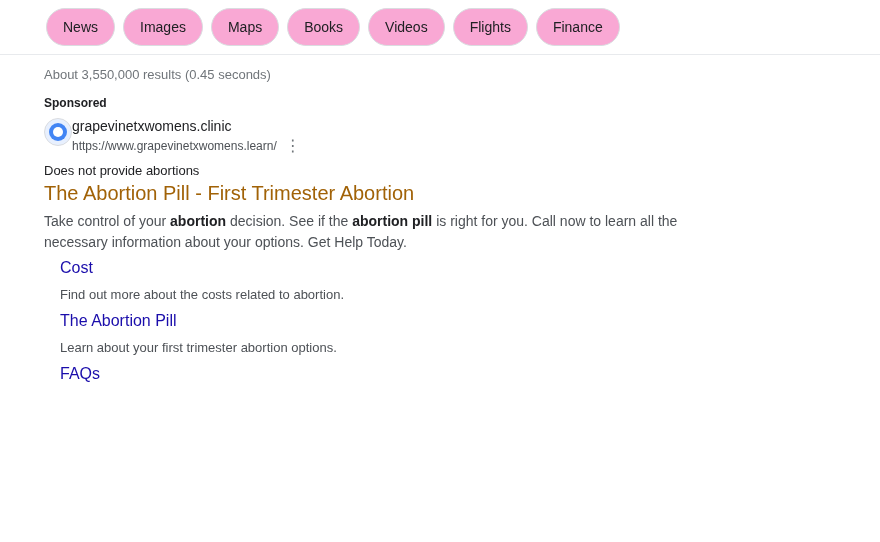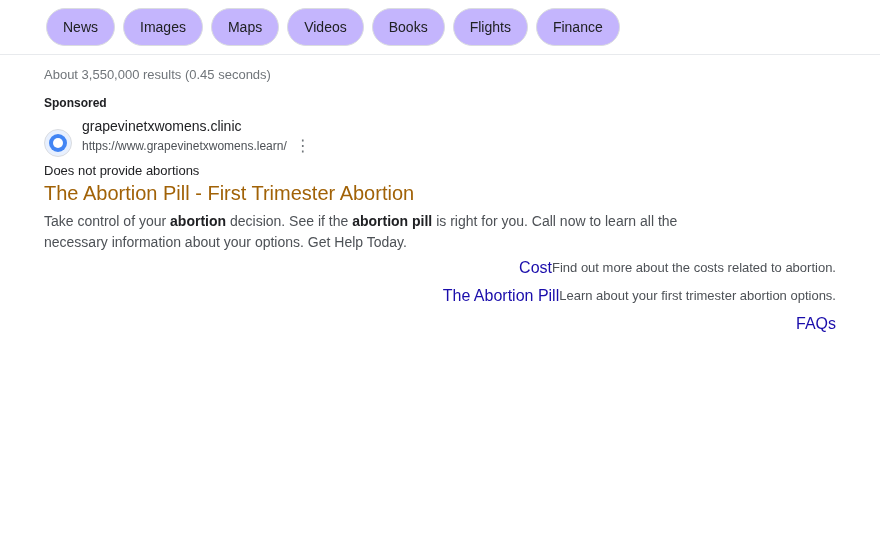--- a/index.html
+++ b/index.html
@@ -21,21 +21,21 @@
     }
     .nav-tab {
       display: flex;
       align-items: center;
       padding: 10px 16px;
       border: 1px solid #dadce0;
       border-radius: 20px;
       cursor: pointer;
       font-size: 14px;
       color: #202124;
-      background: #c4b5fd;
+      background: #f9a8d4;
       white-space: nowrap;
       margin: 8px 2px;
       user-select: none;
     }
 
     
     .results-meta {
       padding: 12px 44px 6px 44px;
       font-size: 13px;
       color: #70757a;
@@ -47,22 +47,21 @@
     }
     .sponsored-label {
       font-size: 12px;
       font-weight: 600;
       color: #202124;
       margin-bottom: 8px;
     }
 
     .ad-domain-row {
       display: flex;
-      align-items: flex-end;
-      gap: 10px;
+      align-items: flex-start;
       margin-bottom: 2px;
     }
     .ad-favicon {
       width: 28px;
       height: 28px;
       border-radius: 50%;
       border: 1px solid #dadce0;
       display: flex;
       align-items: center;
       justify-content: center;
@@ -141,45 +140,44 @@
 
     
     .sitelinks {
       display: flex;
       flex-direction: column;
       gap: 10px;
       padding-left: 16px;
     }
     .sitelink-item {
       display: flex;
-      flex-direction: row;
-      justify-content: flex-end;
+      flex-direction: column;
     }
     .sitelink-title {
       font-size: 16px;
       color: #1a0dab;
       cursor: pointer;
       text-decoration: none;
     }
     .sitelink-desc {
       font-size: 13px;
       color: #4d5156;
-      margin-top: 1px;
+      margin-top: 10px;
     }
   </style>
 </head>
 <body>
 
 <nav>
   <div class="nav-tabs" id="nav-tabs-container">
       <div class="nav-tab">News</div>
       <div class="nav-tab">Images</div>
       <div class="nav-tab">Maps</div>
+      <div class="nav-tab">Books</div>
       <div class="nav-tab">Videos</div>
-      <div class="nav-tab">Books</div>
       <div class="nav-tab">Flights</div>
       <div class="nav-tab">Finance</div>
     </div>
 </nav>
 
 <div class="results-meta">
   <span>About 3,550,000 results (0.45 seconds)</span>
 </div>
 
 <div class="sponsored-section">

